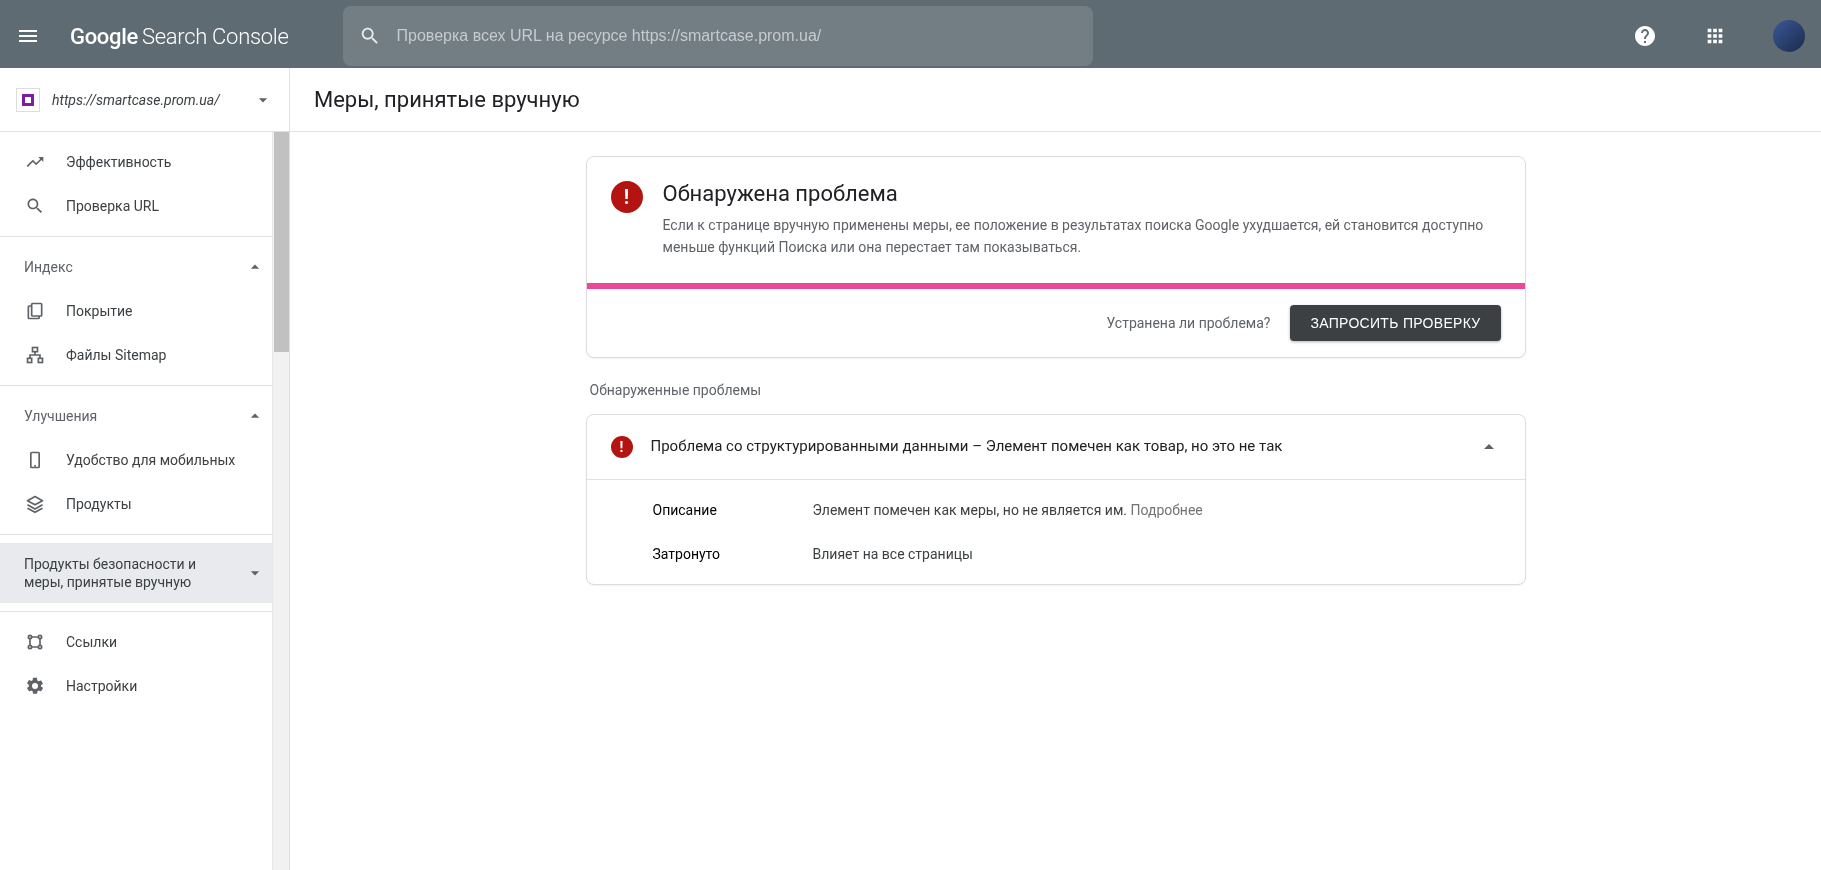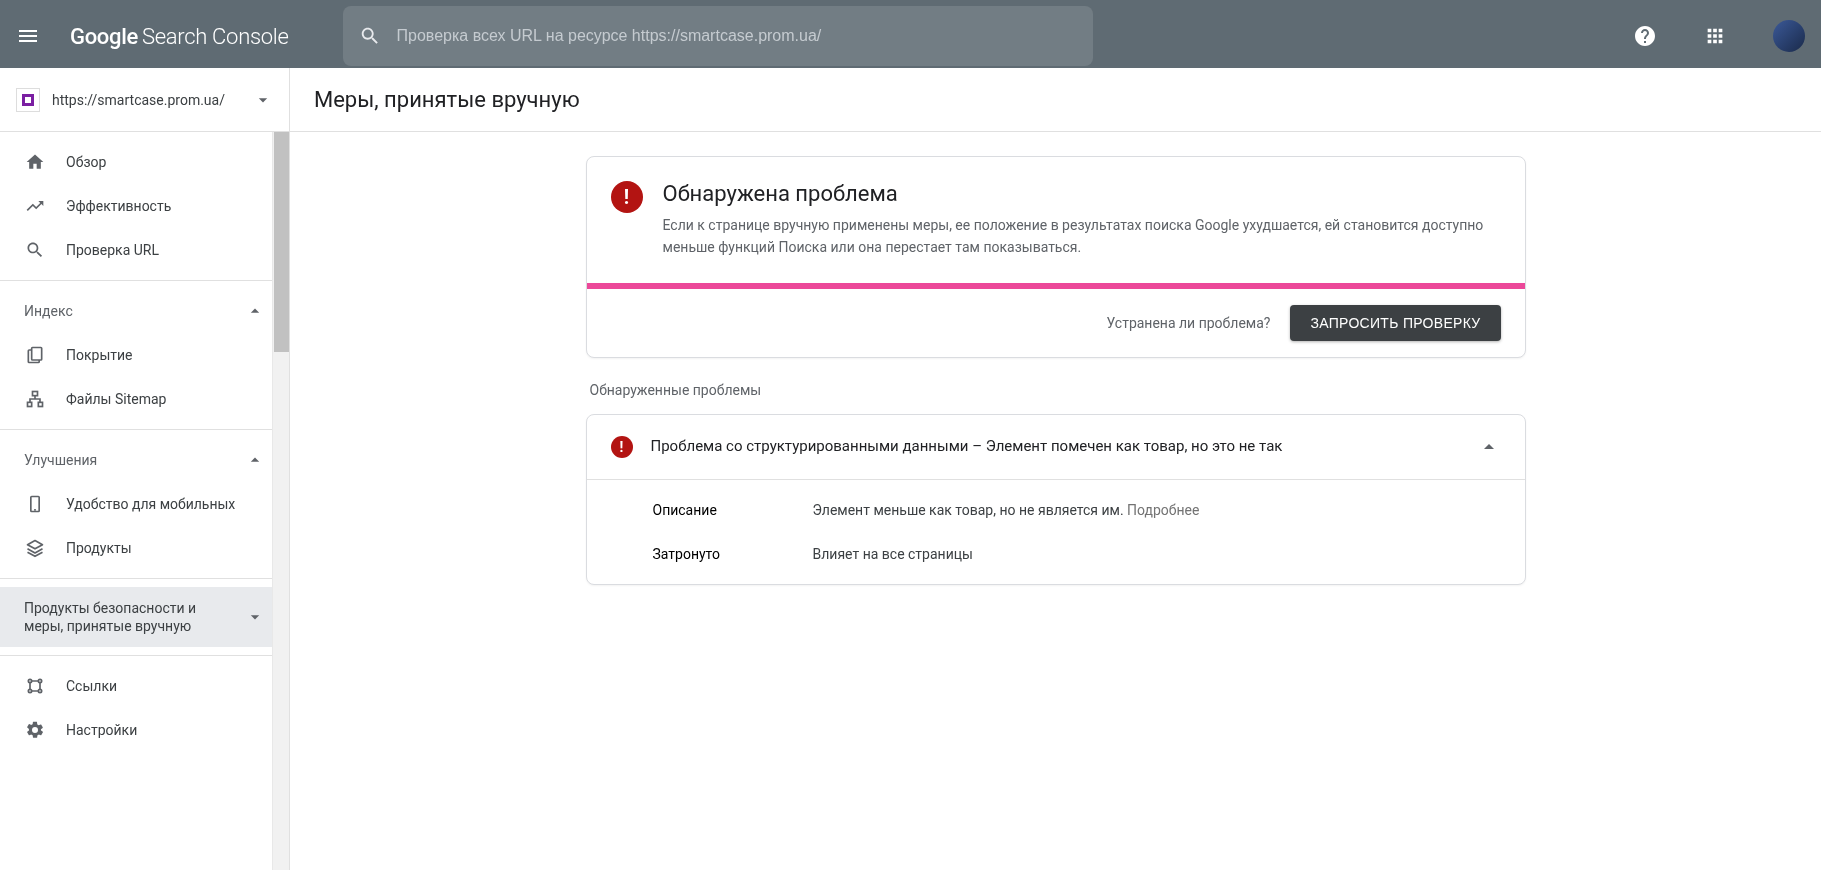--- a/index.html
+++ b/index.html
@@ -15,21 +15,21 @@
 .search-container svg { color: #e8eaed; flex-shrink: 0; }
 .search-input { flex: 1; background: transparent; border: none; outline: none; color: #e8eaed; font-size: 16px; margin-left: 16px; }
 .search-input::placeholder { color: #c5cbd0; }
 .header-spacer { flex: 1; }
 .header-icon { width: 40px; height: 40px; display: flex; align-items: center; justify-content: center; color: #fff; cursor: pointer; border-radius: 50%; }
 .avatar { width: 32px; height: 32px; border-radius: 50%; background: linear-gradient(135deg,#3b5998,#1a2a4a); margin-left: 8px; cursor: pointer; }
 
 .layout { display: flex; height: calc(100vh - 68px); }
 
 .sidebar { width: 290px; background: #fff; border-right: 1px solid #e0e0e0; display: flex; flex-direction: column; overflow-y: auto; }
-.property-selector { height: 64px; display: flex; align-items: center; padding: 0 16px; gap: 12px; cursor: pointer; border-bottom: 1px solid #e0e0e0; }
+.property-selector { height: 64px; display: flex; align-items: center; padding: 0 16px; gap: 12px; cursor: pointer; border-bottom: 1px solid #e0e0e0; font-style: italic; }
 .property-favicon { width: 24px; height: 24px; background: #fff; border: 1px solid #ddd; display:flex; align-items:center; justify-content:center; }
 .property-favicon-inner { width: 12px; height: 12px; border: 3px solid #7b1fa2; }
 .property-url { flex: 1; font-size: 14px; color: #3c4043; }
 .property-arrow { color: #5f6368; }
 
 .nav-list { padding: 8px 0; flex:1; position:relative; }
 .nav-item { height: 44px; display: flex; align-items: center; padding: 0 24px; gap: 20px; cursor: pointer; font-size: 14px; color: #3c4043; border-radius: 0 22px 22px 0; margin-right: 12px; }
 .nav-icon { width: 22px; height: 22px; color: #5f6368; flex-shrink:0; display:flex; align-items:center; justify-content:center;}
 .nav-section { height: 44px; display: flex; align-items: center; padding: 0 24px; justify-content: space-between; cursor: pointer; }
 .nav-section-label { font-size: 14px; color: #5f6368; }
@@ -117,28 +117,20 @@
     </div>
 
     <div class="nav-list">
       <div class="scrollbar-sim">
           <div class="scrollbar-thumb"></div>
         </div>
 
       <div class="nav-item">
         <span class="nav-icon">
             <svg viewBox="0 0 24 24" width="20" height="20" fill="currentColor">
-              <path d="M10 20v-6h4v6h5v-8h3L12 3 2 12h3v8z"></path>
-            </svg>
-          </span>
-        <span>Обзор</span>
-      </div>
-      <div class="nav-item">
-        <span class="nav-icon">
-            <svg viewBox="0 0 24 24" width="20" height="20" fill="currentColor">
               <path d="M16 6l2.29 2.29-4.88 4.88-4-4L2 16.59 3.41 18l6-6 4 4 6.3-6.29L22 12V6z"></path>
             </svg>
           </span>
         <span>Эффективность</span>
       </div>
       <div class="nav-item">
         <span class="nav-icon">
             <svg viewBox="0 0 24 24" width="20" height="20" fill="currentColor">
               <path d="M15.5 14h-.79l-.28-.27C15.41 12.59 16 11.11 16 9.5 16 5.91 13.09 3 9.5 3S3 5.91 3 9.5 5.91 16 9.5 16c1.61 0 3.09-.59 4.23-1.57l.27.28v.79l5 4.99L20.49 19l-4.99-5zm-6 0C7.01 14 5 11.99 5 9.5S7.01 5 9.5 5 14 7.01 14 9.5 11.99 14 9.5 14z"></path>
             </svg>
@@ -264,21 +256,21 @@
             <div class="alert-badge small">!</div>
             <div class="issue-title">Проблема со структурированными данными – Элемент помечен как товар, но это не так</div>
             <svg class="issue-expand" viewBox="0 0 24 24" width="24" height="24" fill="currentColor">
                 <path d="M7 14l5-5 5 5z"></path>
               </svg>
           </div>
           <div class="issue-body">
             <div class="issue-row">
               <div class="issue-row-label">Описание</div>
               <div class="issue-row-value">
-                <span>Элемент меньше как товар, но не является им. </span><span class="link">Подробнее</span>
+                <span>Элемент помечен как меры, но не является им. </span><span class="link">Подробнее</span>
               </div>
             </div>
             <div class="issue-row">
               <div class="issue-row-label">Затронуто</div>
               <div class="issue-row-value">Влияет на все страницы</div>
             </div>
           </div>
         </div>
 
       </div>

